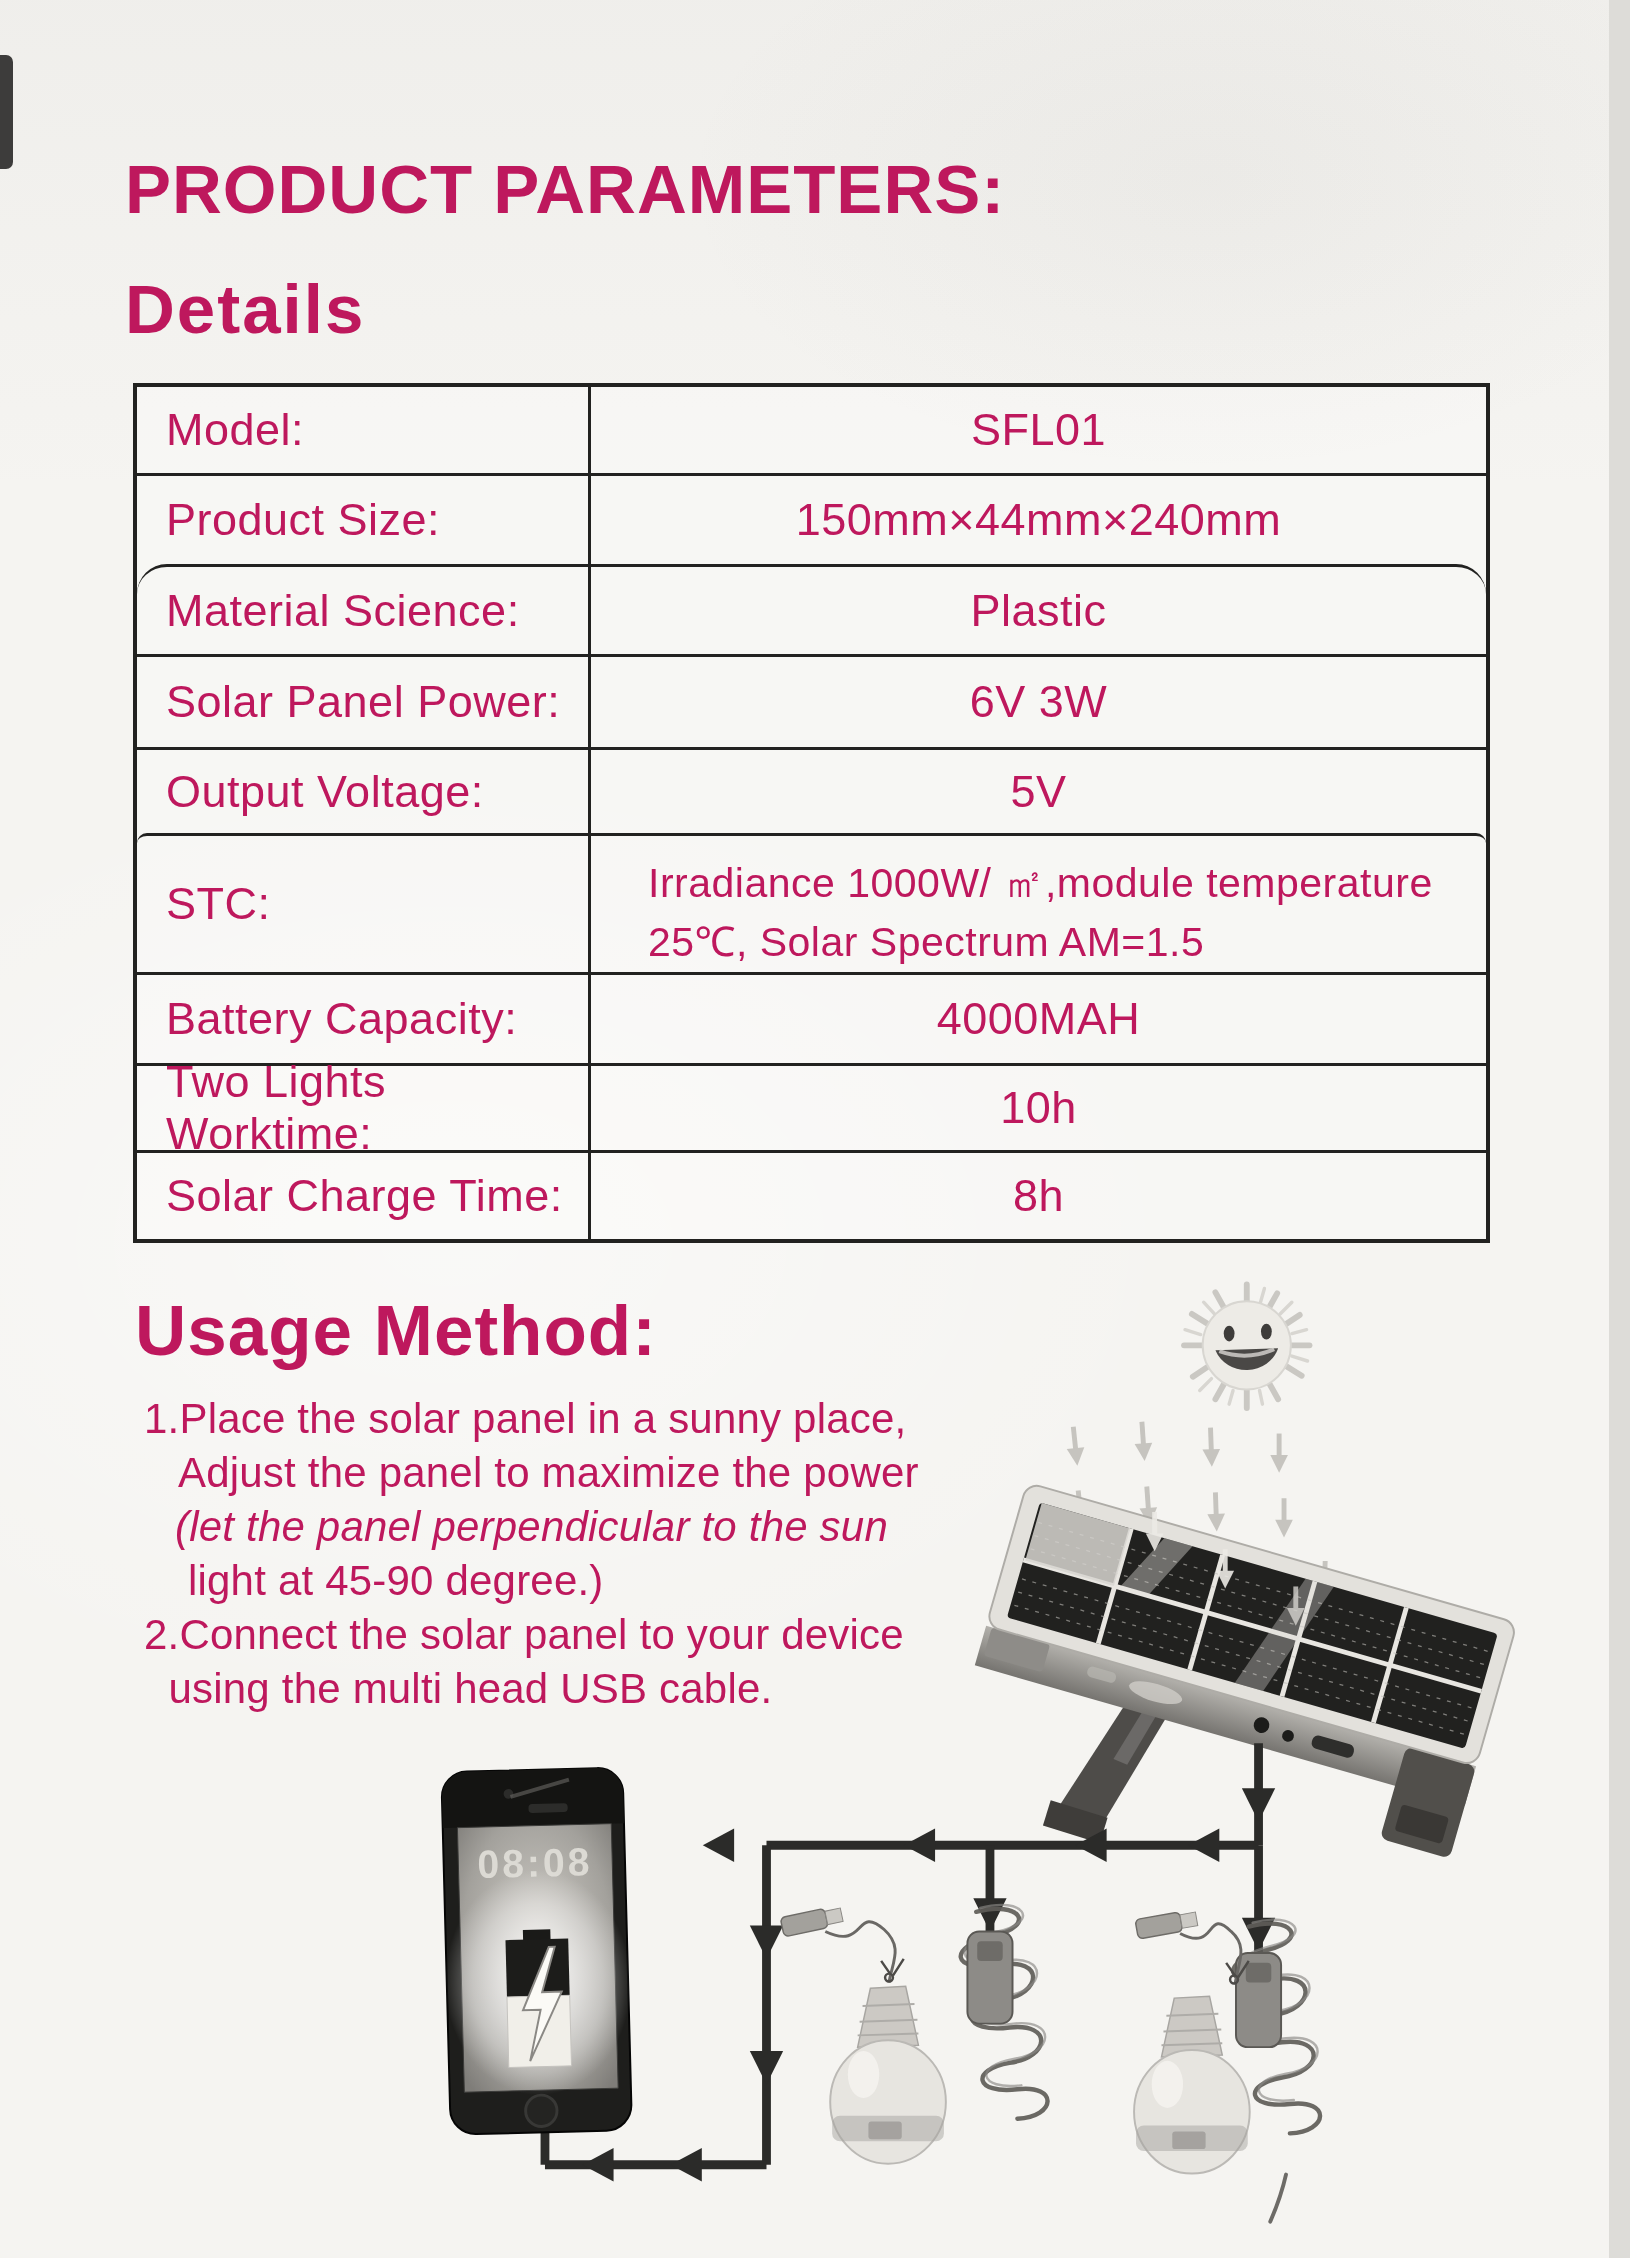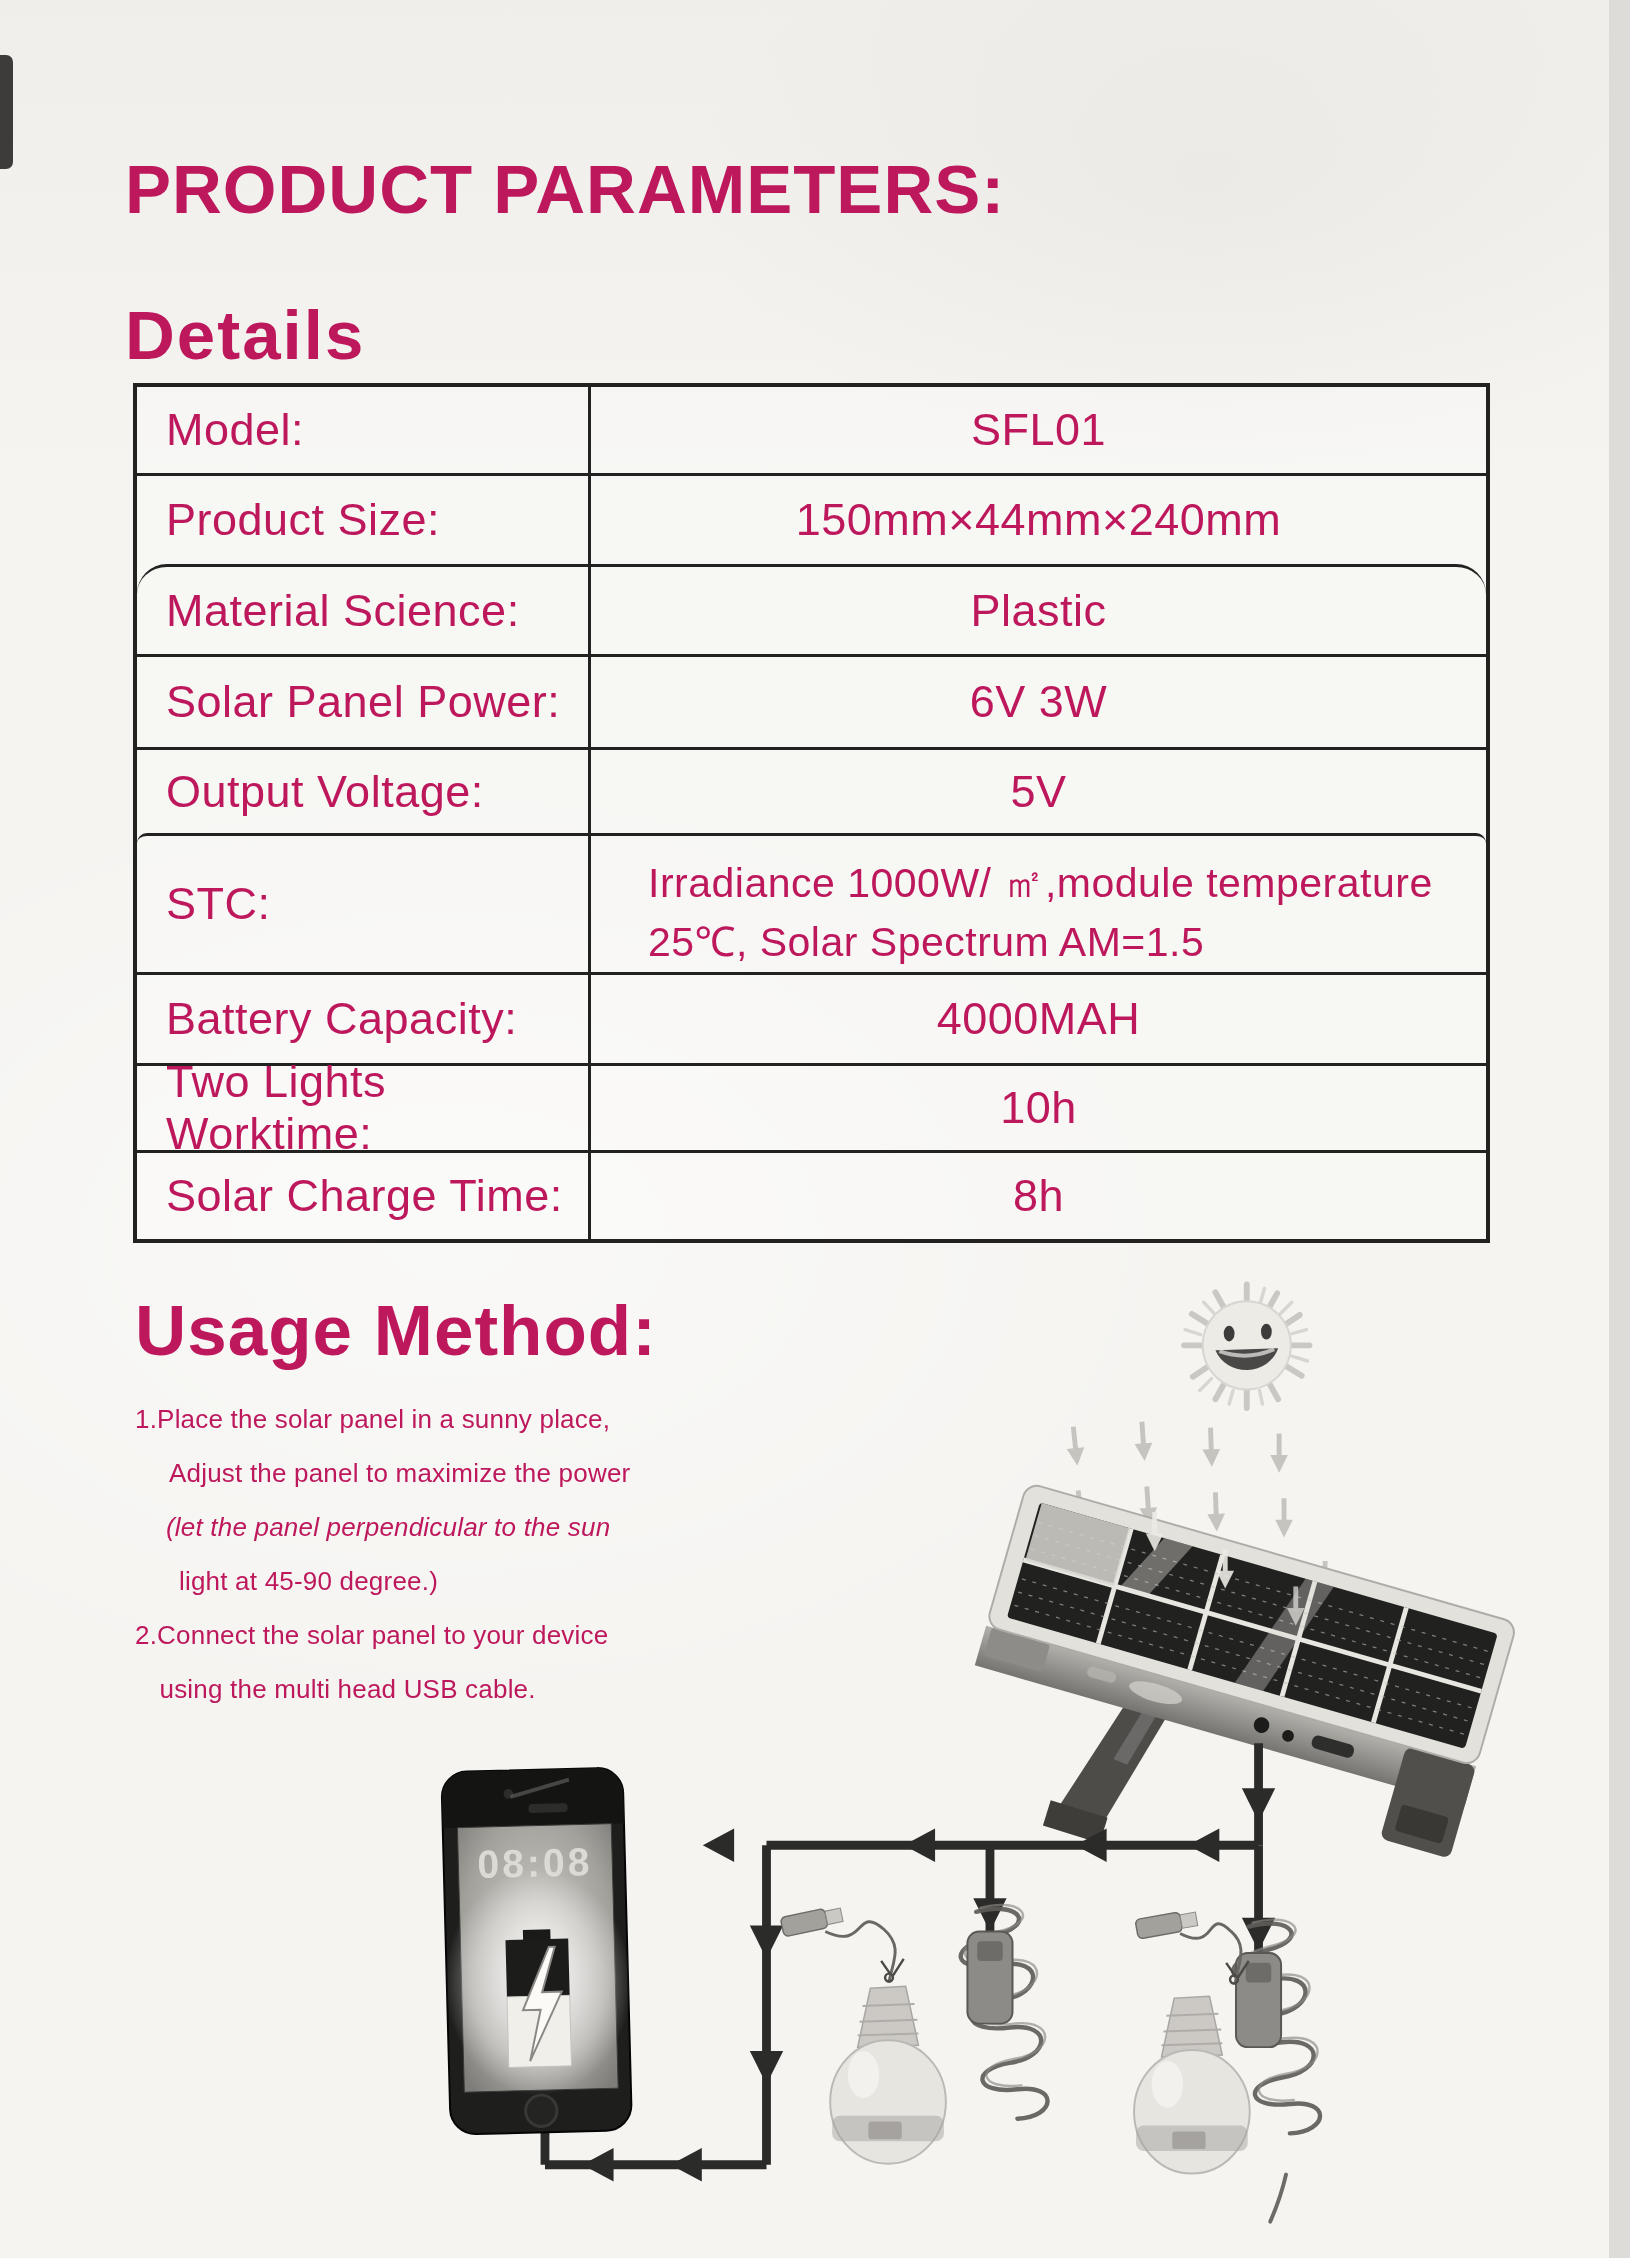--- a/index.html
+++ b/index.html
@@ -6,34 +6,34 @@
   .page{position:relative;width:1609px;height:2258px;background:#f5f4f1;
         font-family:"Liberation Sans",sans-serif;color:#be185d;overflow:hidden;}
   .page::before{content:"";position:absolute;inset:0;pointer-events:none;
         background:
           radial-gradient(ellipse 882px 490px at 75% 8%, rgba(120,118,112,.05), transparent 60%),
           radial-gradient(ellipse 1078px 686px at 28% 55%, rgba(255,255,255,.45), transparent 70%),
           linear-gradient(180deg, rgba(150,148,142,.06), rgba(150,148,142,0) 22%);}
   .scan-sliver{position:absolute;left:0;top:55px;width:12.7px;height:114px;
         background:#2e2d2b;border-radius:0 6.9px 6.9px 0;opacity:.92;}
   .h1{position:absolute;left:125px;top:150px;font-size:69px;font-weight:bold;letter-spacing:1px;white-space:nowrap;}
-  .h2{position:absolute;left:125px;top:296px;font-size:69px;font-weight:bold;letter-spacing:2px;}
+  .h2{position:absolute;left:125px;top:270px;font-size:69px;font-weight:bold;letter-spacing:2px;}
   .h3{position:absolute;left:135px;top:1290px;font-size:71px;font-weight:bold;letter-spacing:1px;}
 
   .spec-table{position:absolute;left:133px;top:383px;width:1349px;border:4.9px solid #222220;background:rgba(255,255,255,.25);}
   .spec-row{display:flex;box-sizing:border-box;}
   .spec-row + .spec-row{border-top:3.9px solid #222220;}
   .spec-label{width:451px;box-sizing:border-box;display:flex;align-items:center;
         padding-left:29px;font-size:45px;letter-spacing:0.5px;}
   .spec-value{flex:1;border-left:3.9px solid #222220;display:flex;align-items:center;
         justify-content:center;font-size:45px;letter-spacing:0.5px;}
   .spec-value.left{flex-direction:column;align-items:flex-start;justify-content:flex-end;
         padding-left:57px;font-size:41px;line-height:59px;}
 
-  .usage-list{position:absolute;left:135px;top:1392px;font-size:26px;line-height:54px;letter-spacing:0.2px;}
+  .usage-list{position:absolute;left:144px;top:1392px;font-size:42px;line-height:54px;letter-spacing:0.2px;}
   .usage-line{white-space:nowrap;}
 
   .illus{position:absolute;left:0;top:1255px;}
   svg text{font-family:"Liberation Sans",sans-serif;}
 </style>
 </head>
 <body>
 
 <div class="page">
 

